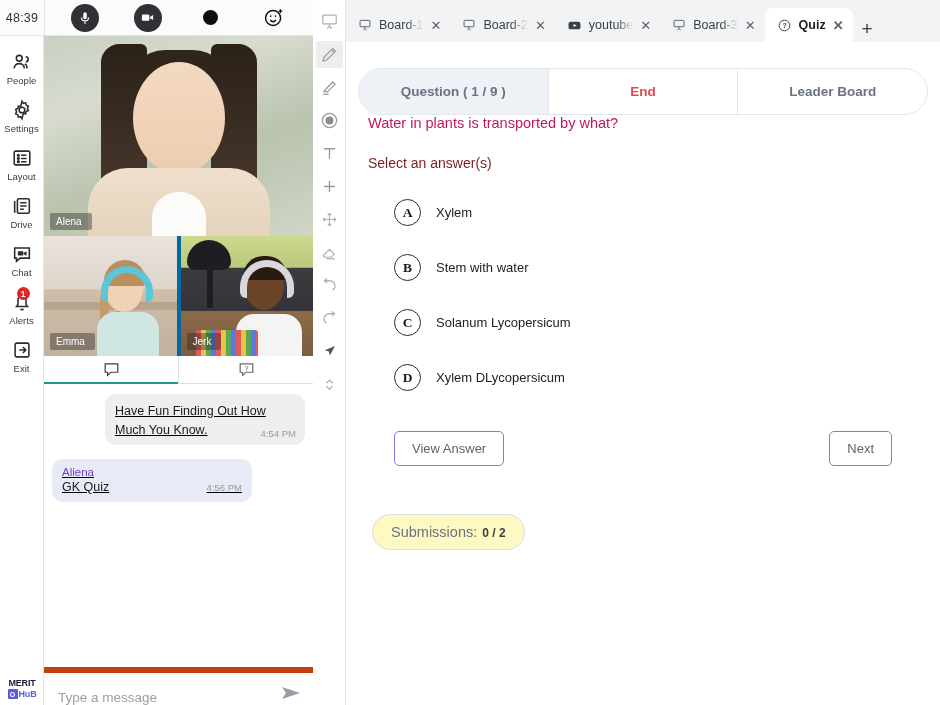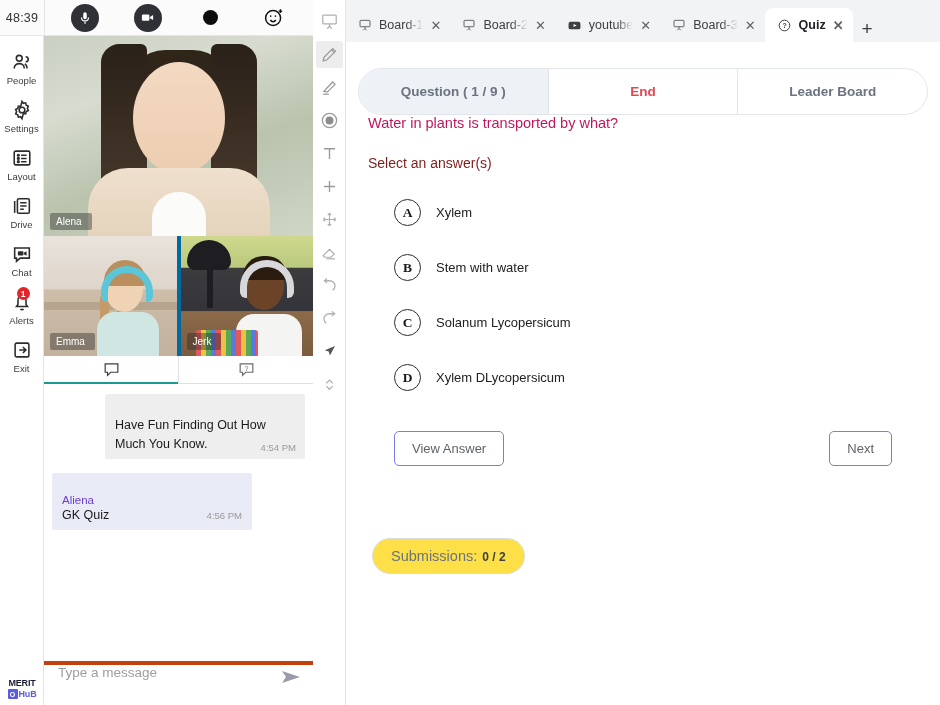--- a/index.html
+++ b/index.html
@@ -126,34 +126,34 @@
     flex: 1; display: flex; align-items: center; justify-content: center;
     cursor: pointer; border-right: 1px solid #e0e0e0; position: relative;
   }
   .chat-tab:last-child { border-right: none; }
   .chat-tab.active::after {
     content: ""; position: absolute; left: 0; right: 0; bottom: -1px; height: 2px; background: #1a9a8f;
   }
   .chat-body { flex: 1; overflow: hidden; padding: 10px 8px 4px; min-height: 0; background: #fff; }
   .msg { margin-bottom: 14px; display: flex; }
   .msg.out { justify-content: flex-end; }
-  .bubble { max-width: 200px; padding: 21px 10px 6px; border-radius: 2px; position: relative; }
+  .bubble { max-width: 200px; padding: 7px 10px 6px; border-radius: 11px; position: relative; text-decoration: underline; }
   .bubble.out { background: #eeeeee; }
   .bubble.in { background: #e8eaf6; }
   .sender { font-size: 11.5px; color: #6b3fcf; margin-bottom: 1px; }
   .mtext { font-size: 12.5px; color: #1a1a1a; line-height: 17px; }
   .mtime { font-size: 9.5px; color: #9a9a9a; text-align: right; margin-top: 1px; }
   .bubble.out .mtext { display: inline; }
   .bubble.out .mtime { position: absolute; right: 9px; bottom: 6px; }
   .bubble.in { width: 200px; }
   .bubble.in .row2 { display: flex; align-items: baseline; justify-content: space-between; }
 
   .chat-input {
-    height: 44px; border-top: 4px solid #c2410c; display: flex;
-    align-items: flex-start; padding: 0 10px 0 14px; flex-shrink: 0; background: #fff;
+    height: 38px; border-top: 6px solid #c2410c; display: flex;
+    align-items: flex-end; padding: 0 10px 0 14px; flex-shrink: 0; background: #fff;
   }
   .chat-input input {
     flex: 1; border: none; outline: none; font-size: 13.5px;
     color: #333; font-family: "Liberation Sans", sans-serif; background: transparent;
   }
   .chat-input input::placeholder { color: #9e9e9e; }
 
   
   .toolrail {
     width: 33px; background: #ffffff; border-right: 1px solid #e3e3e3;
@@ -207,22 +207,22 @@
   }
   .olabel { font-size: 13px; color: #202124; }
 
   .qbtns { display: flex; justify-content: space-between; align-items: center; margin-top: 26px; padding: 0 26px 0 26px; }
   .obtn {
     border: 1px solid #7b7bea; background: #fff; color: #5f6368;
     font-size: 13px; font-family: "Liberation Sans", sans-serif;
     padding: 9px 17px; border-radius: 5px; cursor: pointer;
   }
   .subs {
-    margin-top: 72px; margin-left: 4px; display: inline-flex; align-items: baseline; gap: 5px;
-    border: 1px solid #dadce0; border-radius: 20px; padding: 9px 18px; background: #fde047;
+    margin-top: 48px; margin-left: 4px; display: inline-flex; align-items: baseline; gap: 5px;
+    border: 1px solid #dadce0; border-radius: 20px; padding: 9px 18px; background: #fef9c3;
   }
   .subs-l { font-size: 14.5px; color: #6b7280; }
   .subs-v { font-size: 12px; font-weight: bold; color: #3c4043; }
 </style>
 </head>
 <body>
 
 <div class="app">
 
   <div class="left-col">

